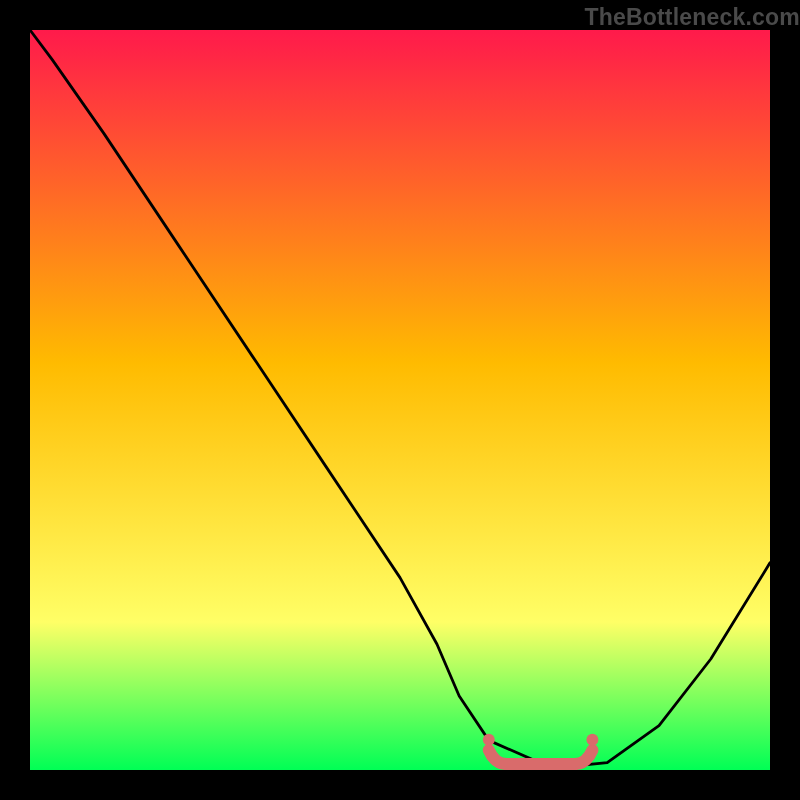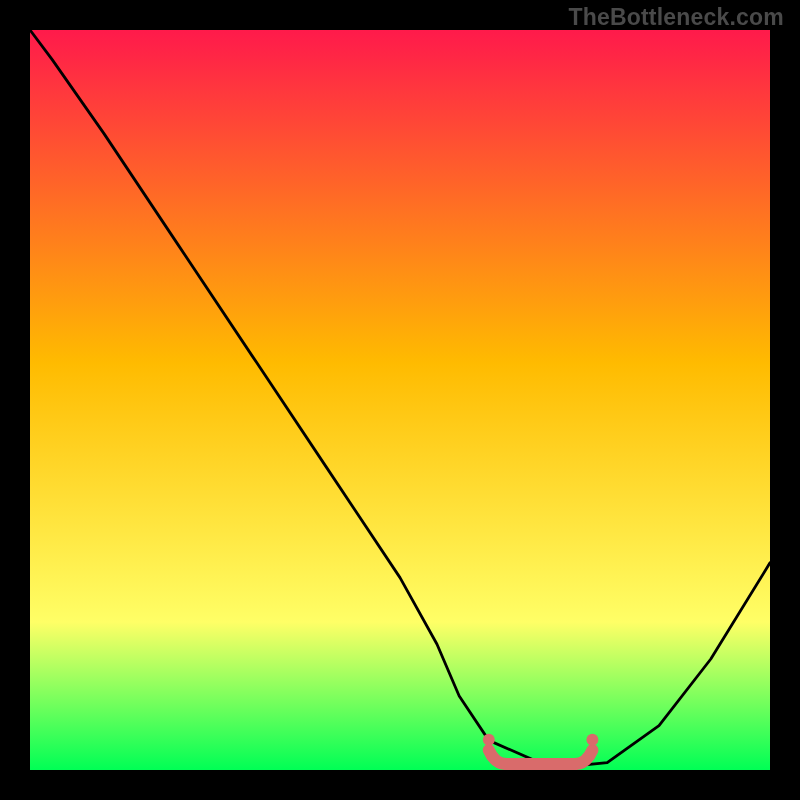--- a/index.html
+++ b/index.html
@@ -13,21 +13,21 @@
   }
   .frame {
     position: relative;
     width: 800px;
     height: 800px;
     background: #000;
   }
   .watermark {
     position: absolute;
     top: 4px;
-    right: 16px;
+    right: 0;
     color: #4a4a4a;
     font-size: 23px;
     font-weight: 600;
     letter-spacing: 0.2px;
     z-index: 10;
   }
   .plot {
     position: absolute;
     left: 30px;
     top: 30px;

